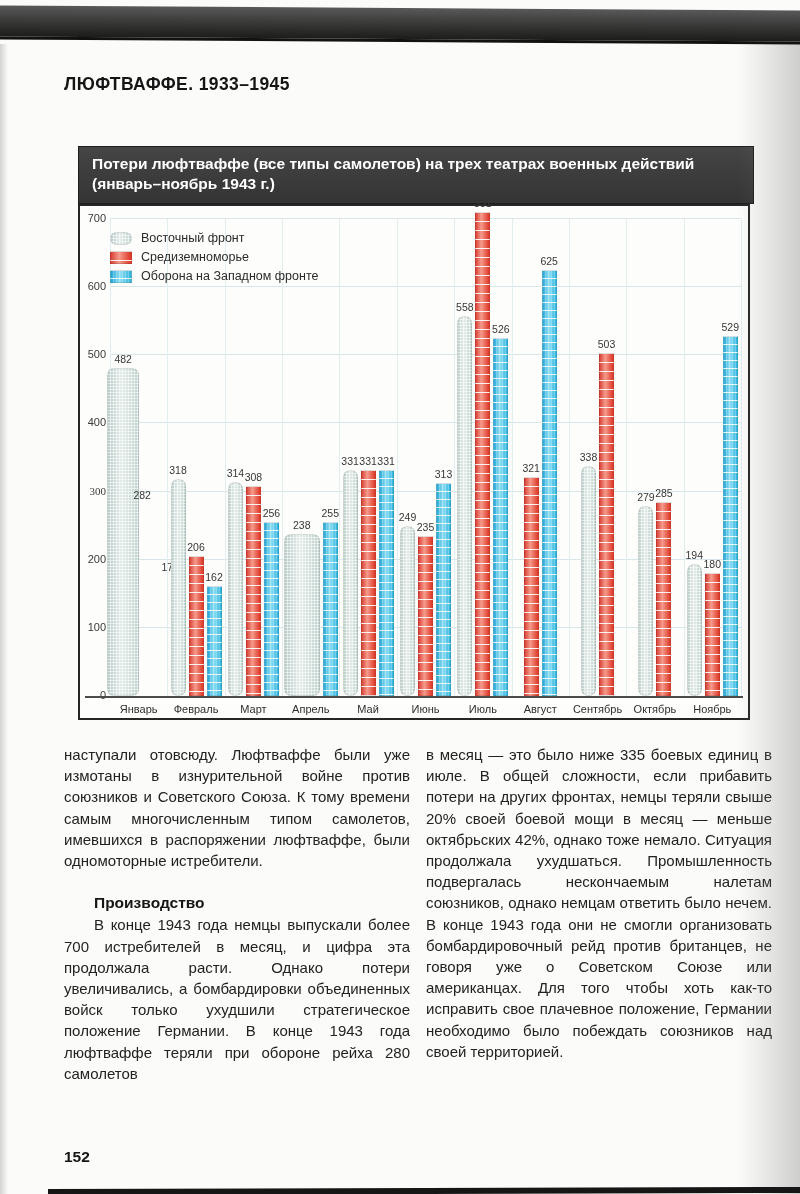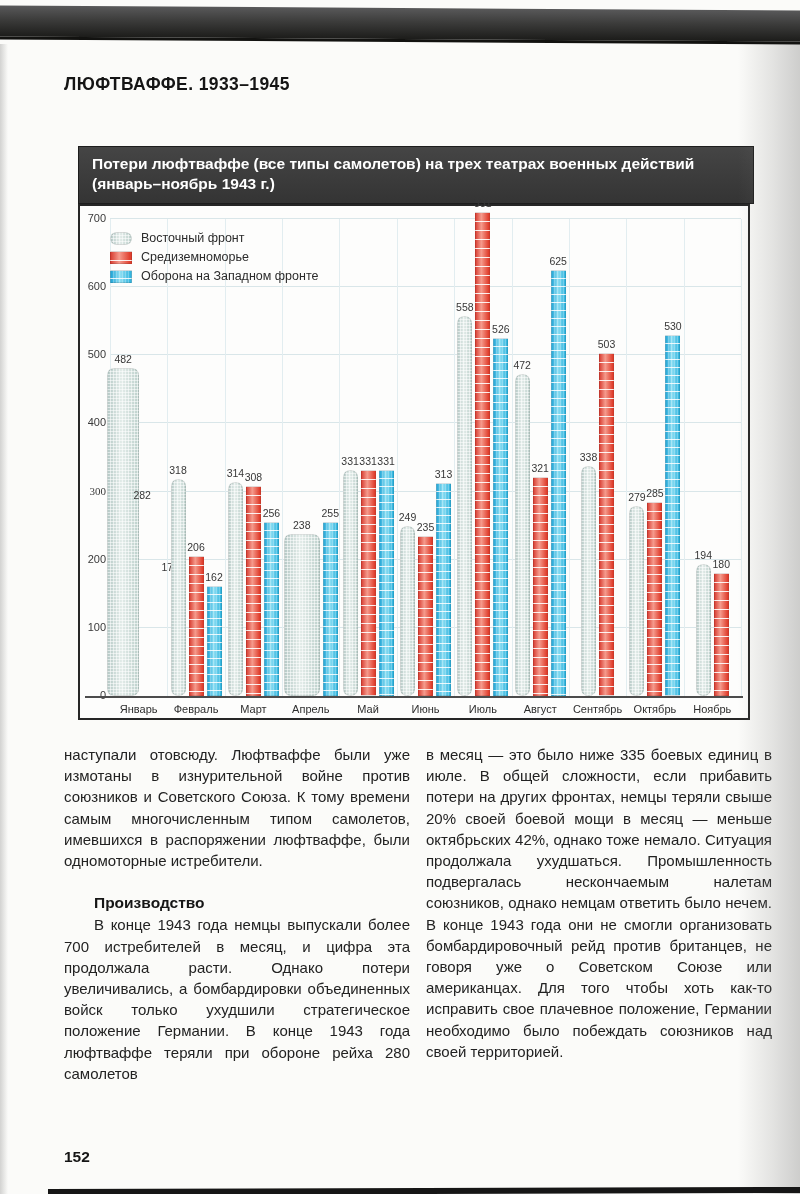--- a/index.html
+++ b/index.html
@@ -247,23 +247,20 @@
             <span class="val">331</span>
           </div>
           <div class="bar s2" style="height: 75.1429%;">
             <span class="val">526</span>
           </div>
         </div>
         <div class="mlab">Июль</div>
       </div>
       <div class="group">
         <div class="bars">
-          <div class="bar s0" style="height: 67.4286%;">
-            <span class="val">472</span>
-          </div>
           <div class="bar s1" style="height: 45.8571%;">
             <span class="val">321</span>
           </div>
           <div class="bar s2" style="height: 89.2857%;">
             <span class="val">625</span>
           </div>
         </div>
         <div class="mlab">Август</div>
       </div>
       <div class="group">
@@ -278,33 +275,33 @@
         <div class="mlab">Сентябрь</div>
       </div>
       <div class="group">
         <div class="bars">
           <div class="bar s0" style="height: 39.8571%;">
             <span class="val">279</span>
           </div>
           <div class="bar s1" style="height: 40.7143%;">
             <span class="val">285</span>
           </div>
-          <div class="bar s2" style="height: 75.7143%;">
-            <span class="val">530</span>
-          </div>
         </div>
         <div class="mlab">Октябрь</div>
       </div>
       <div class="group">
         <div class="bars">
           <div class="bar s0" style="height: 27.7143%;">
             <span class="val">194</span>
           </div>
           <div class="bar s1" style="height: 25.7143%;">
             <span class="val">180</span>
+          </div>
+          <div class="bar s2" style="height: 75.5714%;">
+            <span class="val">529</span>
           </div>
         </div>
         <div class="mlab">Ноябрь</div>
       </div>
     </div>
   <div class="axis-line"></div>
   <div class="legend">
     <div class="legend-row">
       <span class="legend-swatch s0"></span>
       <span class="legend-label">Восточный фронт</span>

